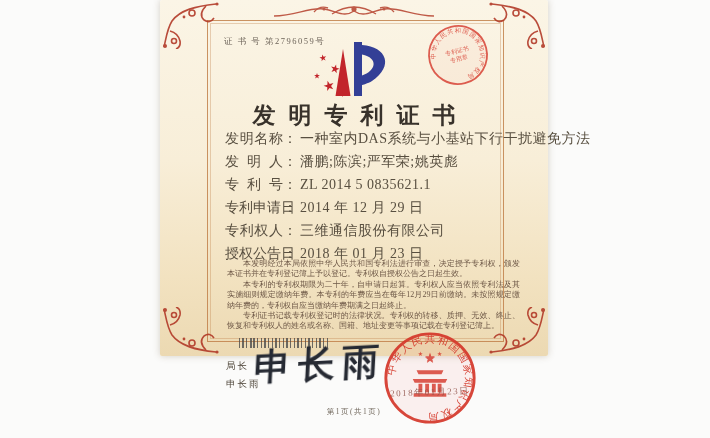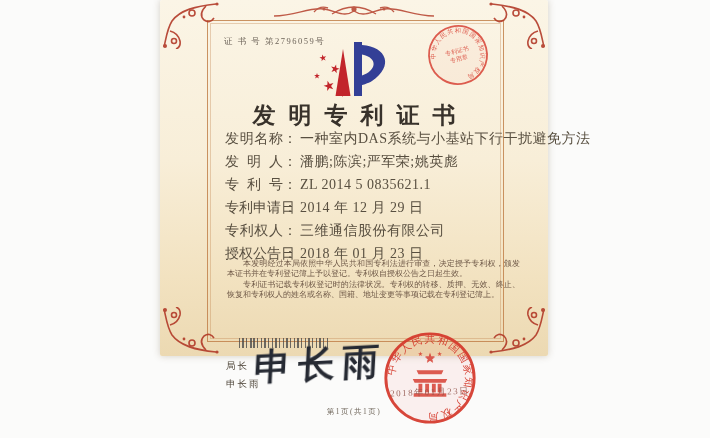--- a/index.html
+++ b/index.html
@@ -194,20 +194,21 @@
     </div>
     <div class="frow r4">
       <span class="flabel">专利权人</span><span class="fcolon">：</span><span class="fvalue">三维通信股份有限公司</span>
     </div>
     <div class="frow r5">
       <span class="flabel">授权公告日</span><span class="fcolon">：</span><span class="fvalue">2018 年 01 月 23 日</span>
     </div>
 
     <div class="legal">
       <p>本发明经过本局依照中华人民共和国专利法进行审查，决定授予专利权，颁发本证书并在专利登记簿上予以登记。专利权自授权公告之日起生效。</p>
+      <p>本专利的专利权期限为二十年，自申请日起算。专利权人应当依照专利法及其实施细则规定缴纳年费。本专利的年费应当在每年12月29日前缴纳。未按照规定缴纳年费的，专利权自应当缴纳年费期满之日起终止。</p>
       <p>专利证书记载专利权登记时的法律状况。专利权的转移、质押、无效、终止、恢复和专利权人的姓名或名称、国籍、地址变更等事项记载在专利登记簿上。</p>
     </div>
 
     <div class="barcode"></div>
     <div class="director-title">局长</div>
     <div class="director-name">申长雨</div>
     <div class="signature">申长雨</div>
 
     <svg class="big-seal" width="96" height="96" viewBox="0 0 100 100">
       <defs>

